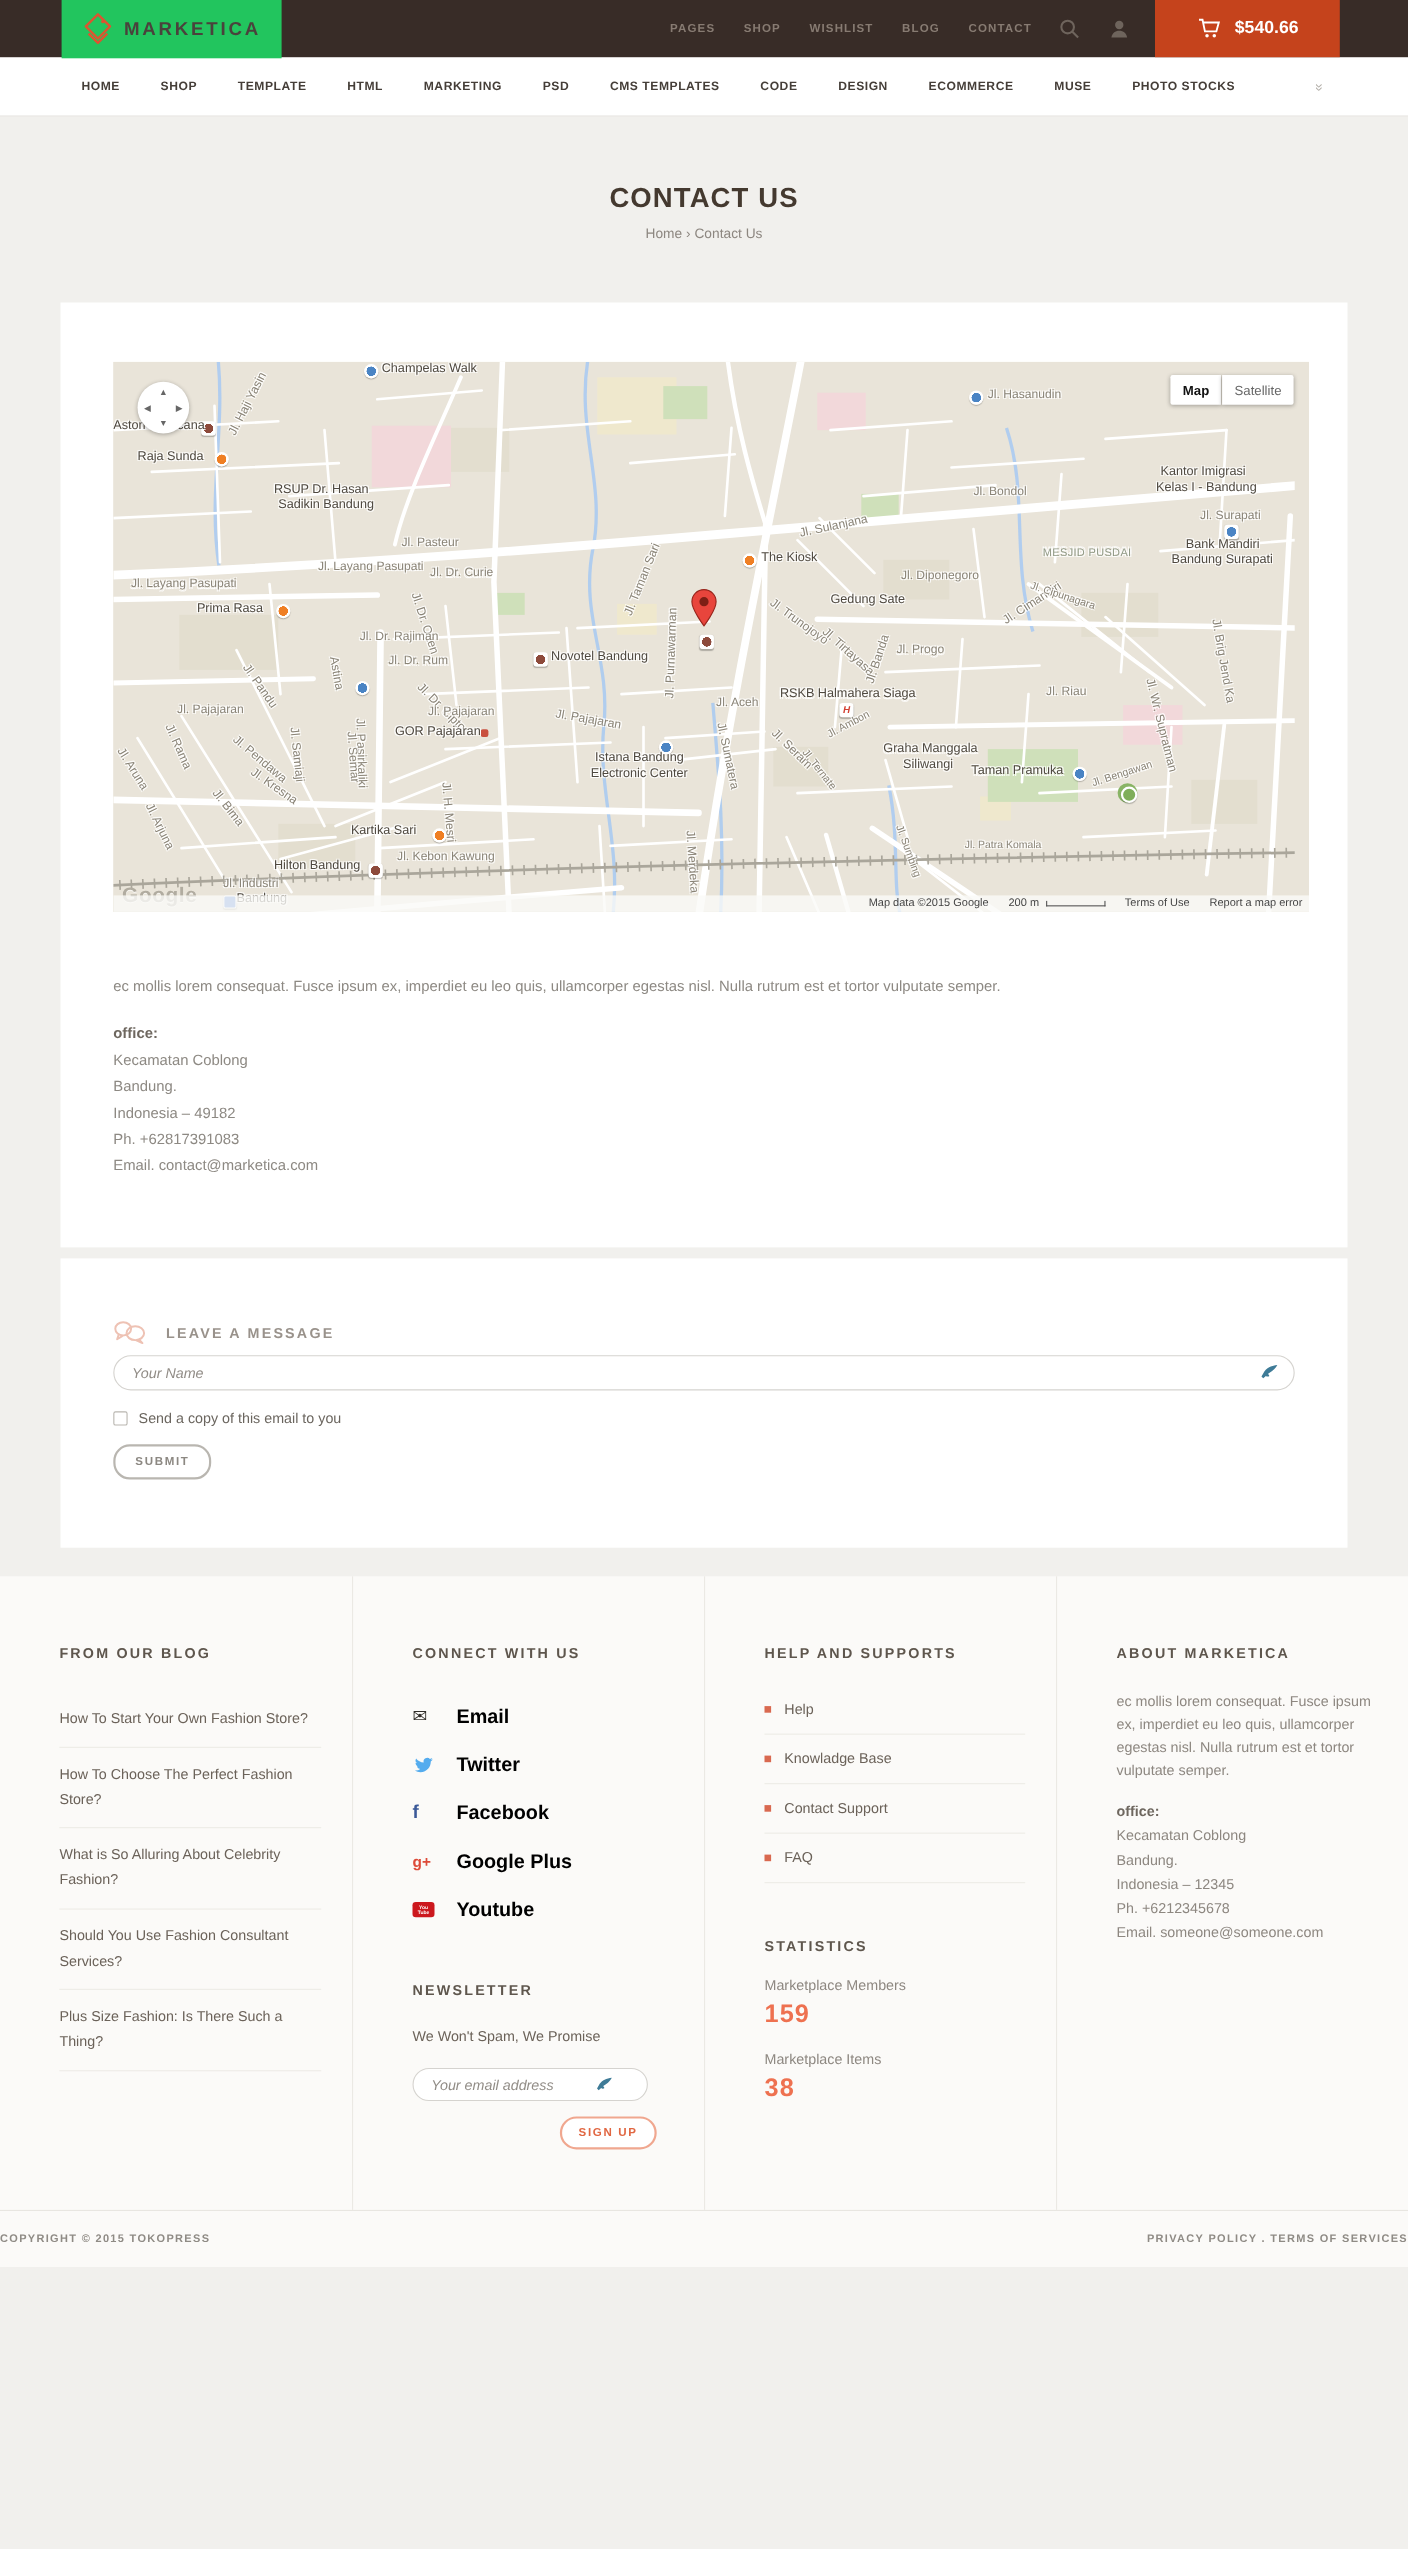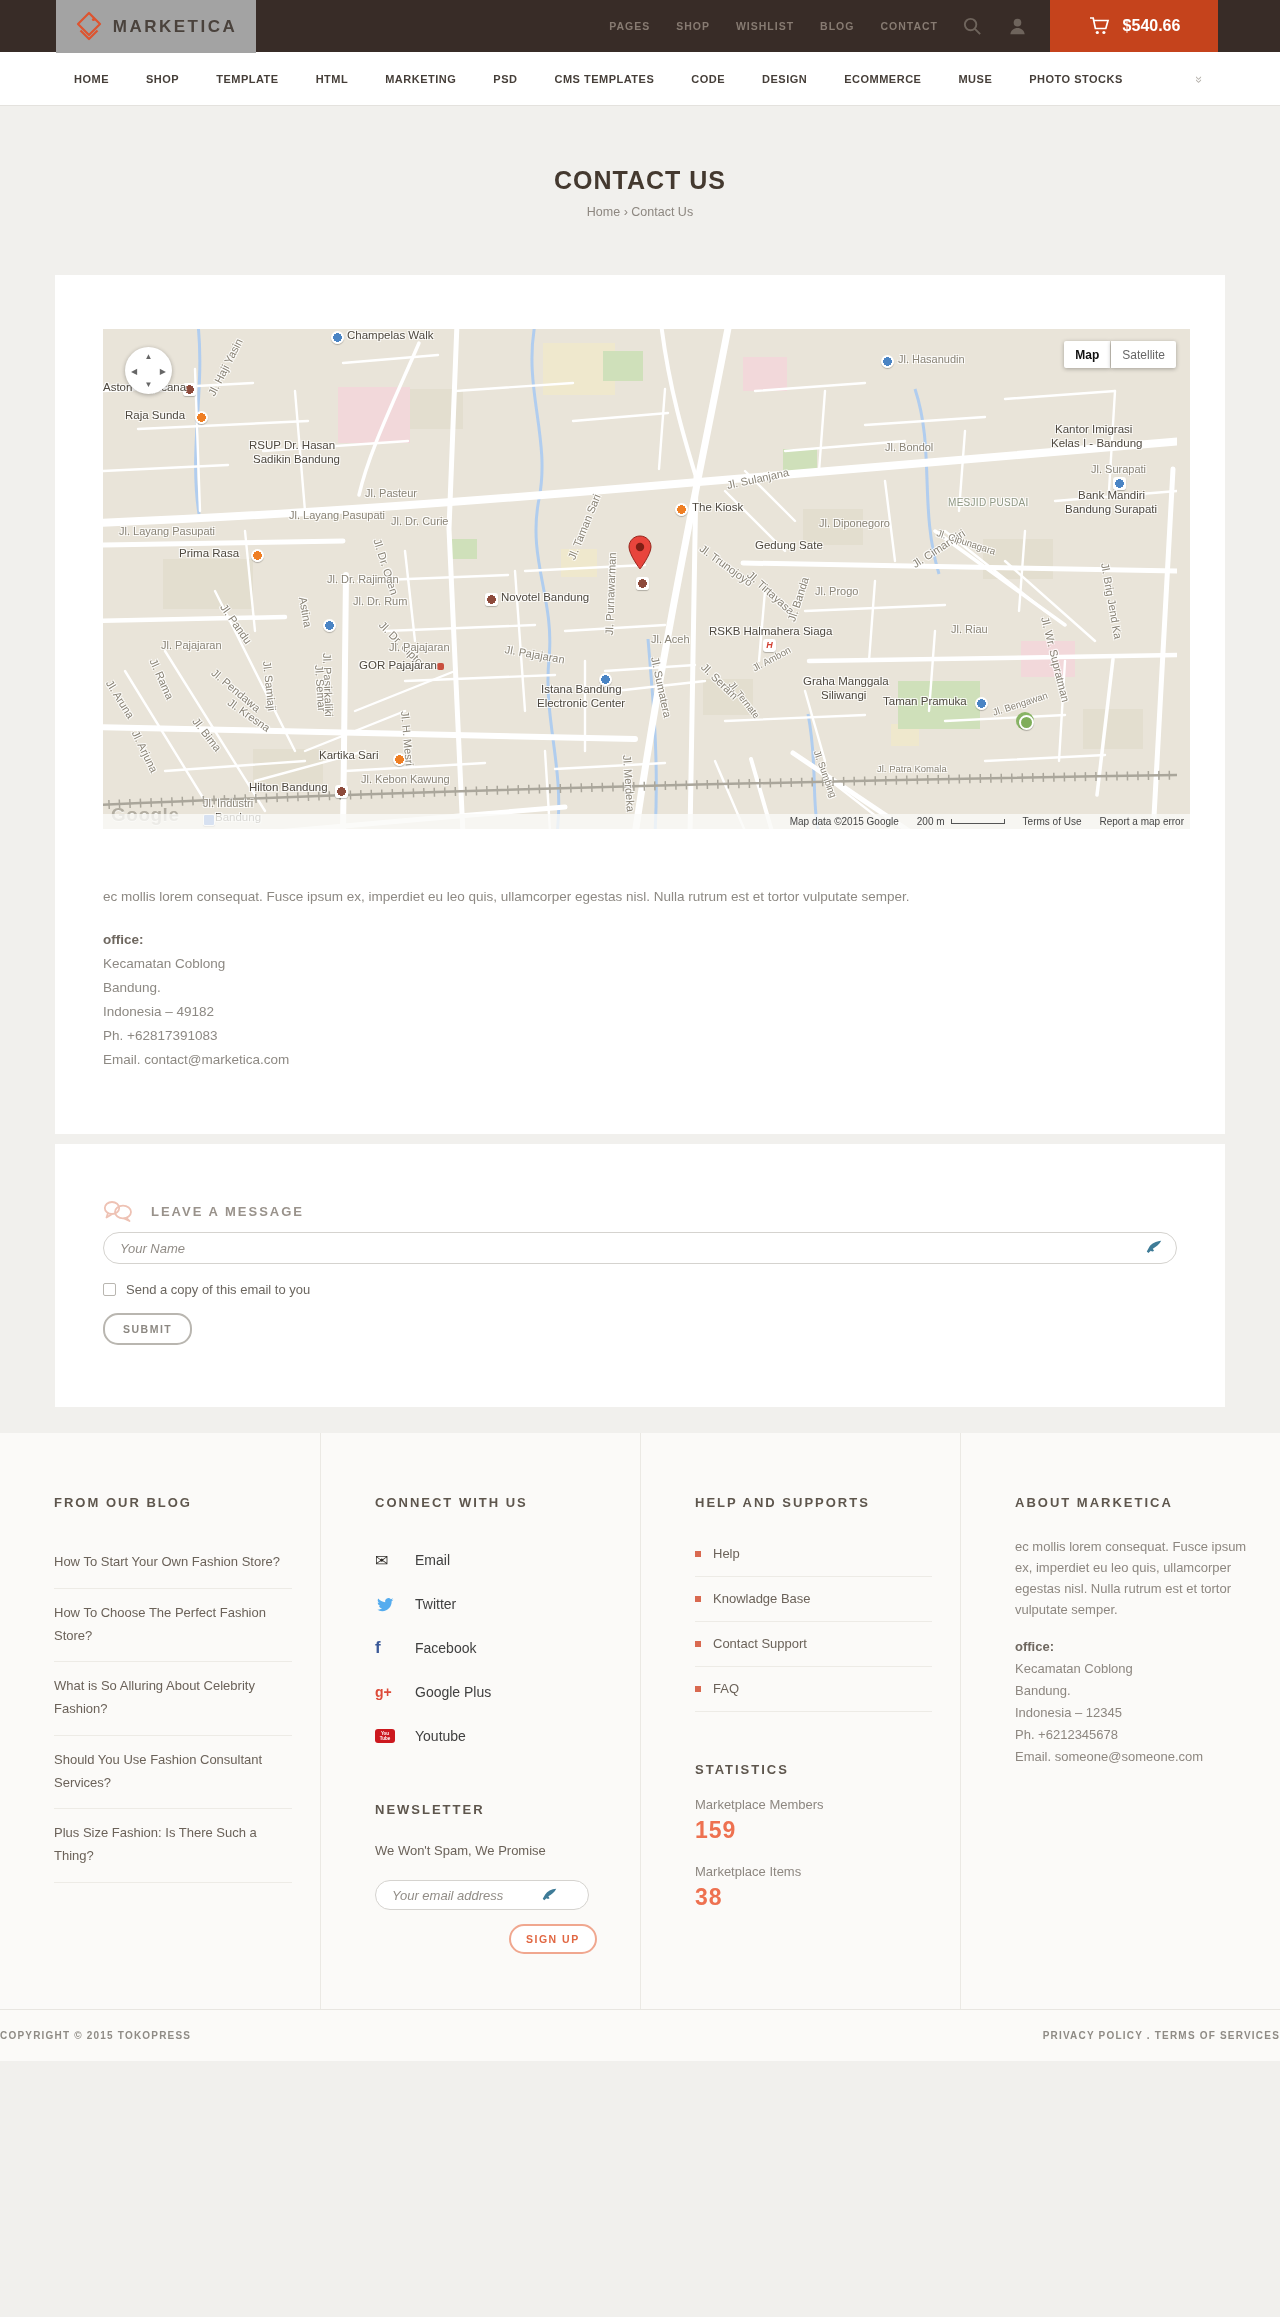--- a/index.html
+++ b/index.html
@@ -1,20 +1,20 @@
 <!DOCTYPE html>
 <html><head>
 <meta charset="utf-8">
 <style>
   * { margin:0; padding:0; box-sizing:border-box; }
   body { width:1280px; background:#f1f0ed; font-family:"Liberation Sans", sans-serif; }
 
   
   .hdr { height:52px; background:#382c27; position:relative; display:flex; align-items:center; }
-  .logo-box { position:absolute; left:56px; top:0; width:200px; height:53px; background:#a3a3a3; display:flex; align-items:center; justify-content:center; gap:10px; cursor:pointer; }
+  .logo-box { position:absolute; left:56px; top:0; width:200px; height:53px; background:#22c55e; display:flex; align-items:center; justify-content:center; gap:10px; cursor:pointer; }
   .logo-txt { font-size:17px; font-weight:bold; letter-spacing:2.5px; color:#4a423c; }
   .hdr-nav { margin-left:auto; display:flex; align-items:center; gap:26px; }
   .hdr-link { color:#877b72; font-size:10.5px; font-weight:bold; letter-spacing:1px; cursor:pointer; }
   .hdr-ic { margin-left:24px; cursor:pointer; display:flex; align-items:center; }
   .hdr-cart { margin-left:22px; margin-right:62px; width:168px; height:52px; background:#c5431c; display:flex; align-items:center; justify-content:center; gap:11px; color:#fff; cursor:pointer; }
   .cart-amt { font-size:16px; font-weight:bold; }
 
   
   .nav2 { height:54px; background:#fff; border-bottom:1px solid #e4e2de; display:flex; align-items:center; padding:0 78px 0 74px; gap:37px; }
   .nav2-item { font-size:11px; font-weight:bold; color:#453e38; letter-spacing:.5px; cursor:pointer; white-space:nowrap; }
@@ -88,21 +88,21 @@
   .footer { margin-top:26px; background:#fbfaf8; }
   .cols { display:grid; grid-template-columns:320px 320px 320px 320px; }
   .col { padding:62px 28px 55px 54px; }
   .col + .col { border-left:1px solid #ebe9e4; }
   .f-title { font-size:13px; font-weight:bold; letter-spacing:2px; color:#5e564d; }
   .blog-list { list-style:none; margin-top:28px; }
   .blog-list li { padding:13px 0 14px; border-bottom:1px solid #edebe6; font-size:13px; color:#6b6259; line-height:1.75; cursor:pointer; }
   .soc-list { margin-top:28px; }
   .soc-row { display:flex; align-items:center; gap:16px; height:44px; cursor:pointer; }
   .soc-ic { width:24px; display:flex; align-items:center; justify-content:flex-start; }
-  .soc-lb { font-size:14px; color:#404040; }
+  .soc-lb { font-size:18px; color:#000000;font-weight:bold; }
   .ic-email { font-size:16px; color:#2f2c28; }
   .ic-fb { font-size:17px; font-weight:bold; color:#3b5998; }
   .ic-gp { font-size:14px; font-weight:bold; color:#dd4b39; }
   .ic-yt { display:inline-block; width:20px; height:14px; background:#cc181e; border-radius:3px; position:relative; }
   .ic-yt::after { content:"You\A Tube"; white-space:pre; position:absolute; left:0; right:0; top:2px; text-align:center; color:#fff; font-size:4.5px; font-weight:bold; line-height:5px; }
   .nl { margin-top:44px; }
   .nl-tag { margin-top:26px; font-size:13px; color:#6b6259; }
   .nl-pill { width:214px; height:30px; margin-top:22px; border:1px solid #d5d3cf; border-radius:15px; display:flex; align-items:center; padding:0 12px 0 16px; background:#fff; }
   .nl-pill input { border:0; outline:0; width:150px; font-size:13px; font-style:italic; color:#6b6660; font-family:inherit; }
   .signup { display:block; margin-left:134px; margin-top:14px; background:#fff; border:2px solid #f0a78f; border-radius:15px; color:#e16742; font-size:10.5px; font-weight:bold; letter-spacing:1.5px; padding:7px 15px; cursor:pointer; font-family:inherit; }

